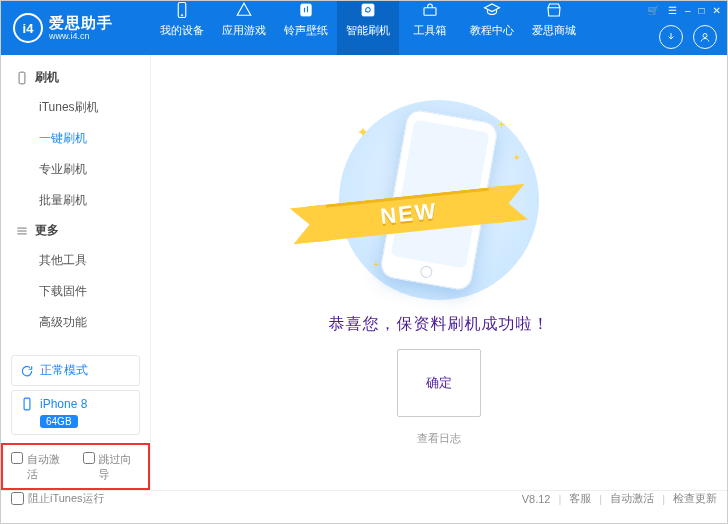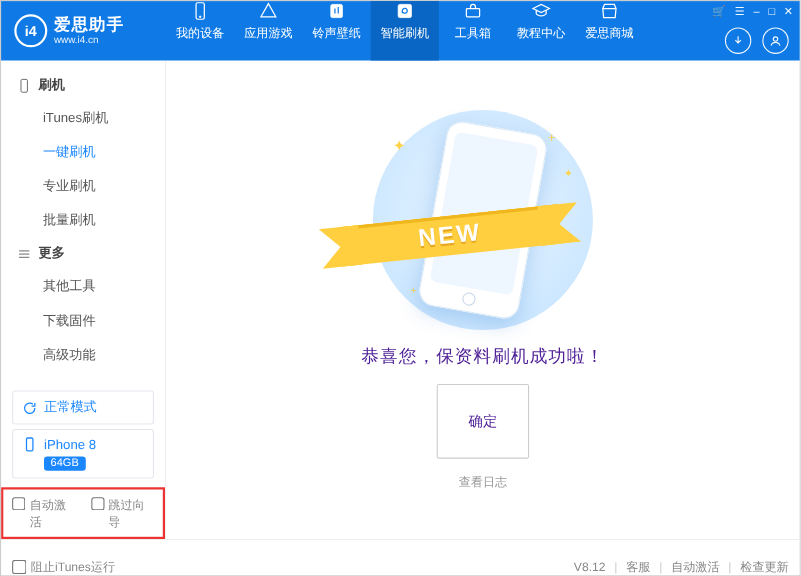--- a/index.html
+++ b/index.html
@@ -29,21 +29,21 @@
 .side-item.active{color:#1b87ff}
 .mode-box{margin:0 10px;border:1px solid #e4e8ee;border-radius:3px;padding:6px 8px;display:flex;align-items:center;gap:6px;color:#1b87ff;font-size:12px}
 .mode-box .ico{width:14px;height:14px}
 .device-box{margin:4px 10px 8px;border:1px solid #e4e8ee;border-radius:3px;padding:6px 8px}
 .device-box .row1{display:flex;align-items:center;gap:6px;color:#1b87ff;font-size:12px}
 .device-box .badge{display:inline-block;margin-top:4px;margin-left:20px;background:#1b87ff;color:#fff;font-size:10px;padding:1px 6px;border-radius:3px}
 .optrow{border-top:1px solid #eee;padding:8px 10px;display:flex;gap:14px;align-items:center;font-size:11px;color:#888}
 .optrow.redbox{outline:2px solid #e33;outline-offset:-2px}
 .optrow label{display:flex;gap:4px;cursor:pointer}
 .optrow input{width:12px;height:12px}
-.footer{height:33px;border-top:1px solid #eee;display:flex;align-items:flex-end;font-size:11px;color:#888;padding:0 10px;justify-content:space-between}
+.footer{height:33px;border-top:1px solid #eee;display:flex;align-items:flex-start;font-size:11px;color:#888;padding:0 10px;justify-content:space-between}
 .footer .l label{display:flex;align-items:center;gap:4px}
 .footer .r{display:flex;gap:8px;align-items:center}
 .footer .r .sep{color:#ccc}
 .main{flex:1;display:flex;flex-direction:column;align-items:center;justify-content:center;gap:14px;position:relative}
 .illus{width:220px;height:200px;position:relative;display:flex;align-items:center;justify-content:center}
 .bgcircle{position:absolute;width:200px;height:200px;border-radius:50%;background:radial-gradient(circle at 50% 45%,#e4f2ff 0,#d4ebff 55%,#bfe1ff 100%)}
 .sparkle{position:absolute;color:#ffd24a;font-size:14px}
 .phone{position:relative;width:92px;height:170px;background:#fff;border-radius:14px;box-shadow:0 6px 18px rgba(30,110,200,.25),0 0 0 1px #dbe9f7 inset;transform:rotate(10deg)}
 .phone:before{content:"";position:absolute;top:10px;left:8px;right:8px;bottom:22px;background:#eef6ff;border-radius:6px}
 .phone .home{position:absolute;bottom:6px;left:50%;transform:translateX(-50%);width:12px;height:12px;border:1.5px solid #c9d9ea;border-radius:50%}

